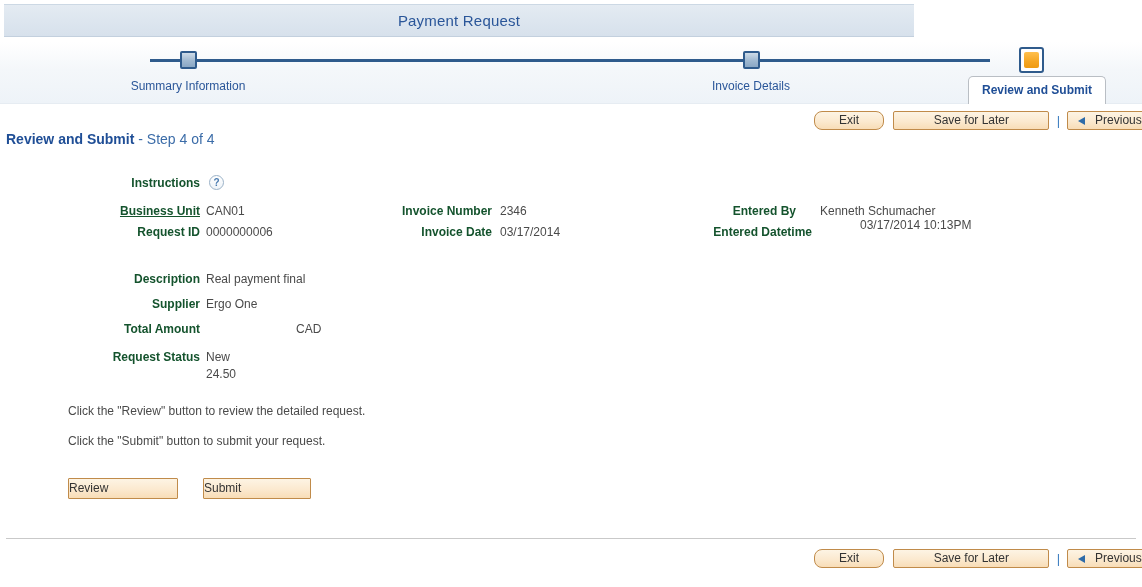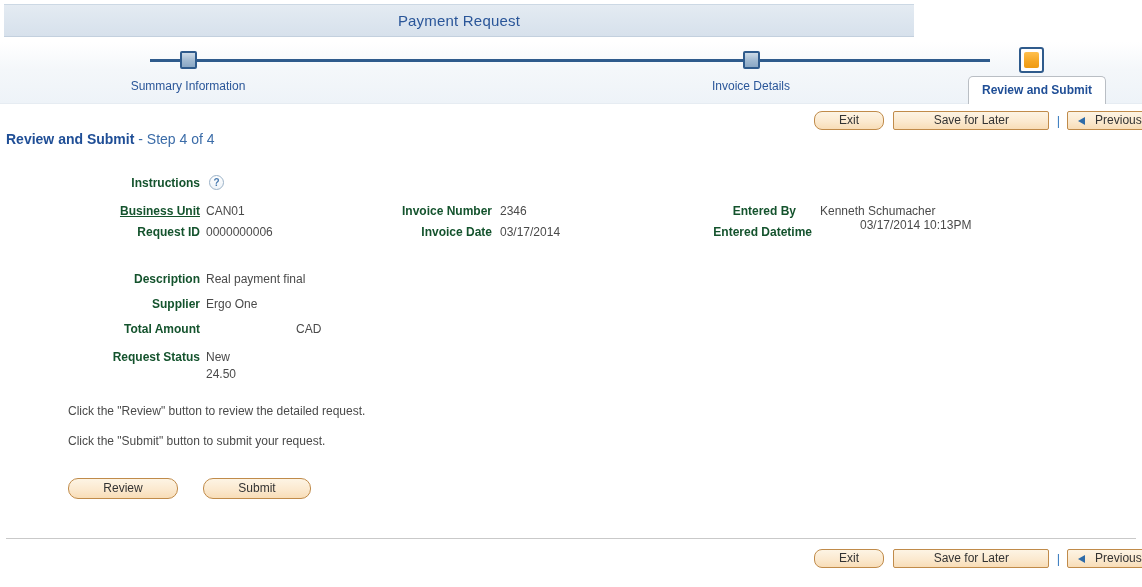--- a/index.html
+++ b/index.html
@@ -188,24 +188,23 @@
     white-space: nowrap;
   }
 
   
   .action-btn {
     position: absolute;
     height: 21px;
     line-height: 19px;
     background: linear-gradient(to bottom, #fdf4e4 0%, #fbe9cf 55%, #f8ddb7 100%);
     border: 1px solid #c08b4a;
-    border-radius: 10px;
+    border-radius: 1px;
     font-size: 12px;
     color: #333333;
-    text-align: center;
     cursor: pointer;
   }
 
   
   .footer-rule {
     position: absolute;
     left: 6px; top: 538px;
     width: 1130px; height: 1px;
     background: #c9c9c9;
   }

